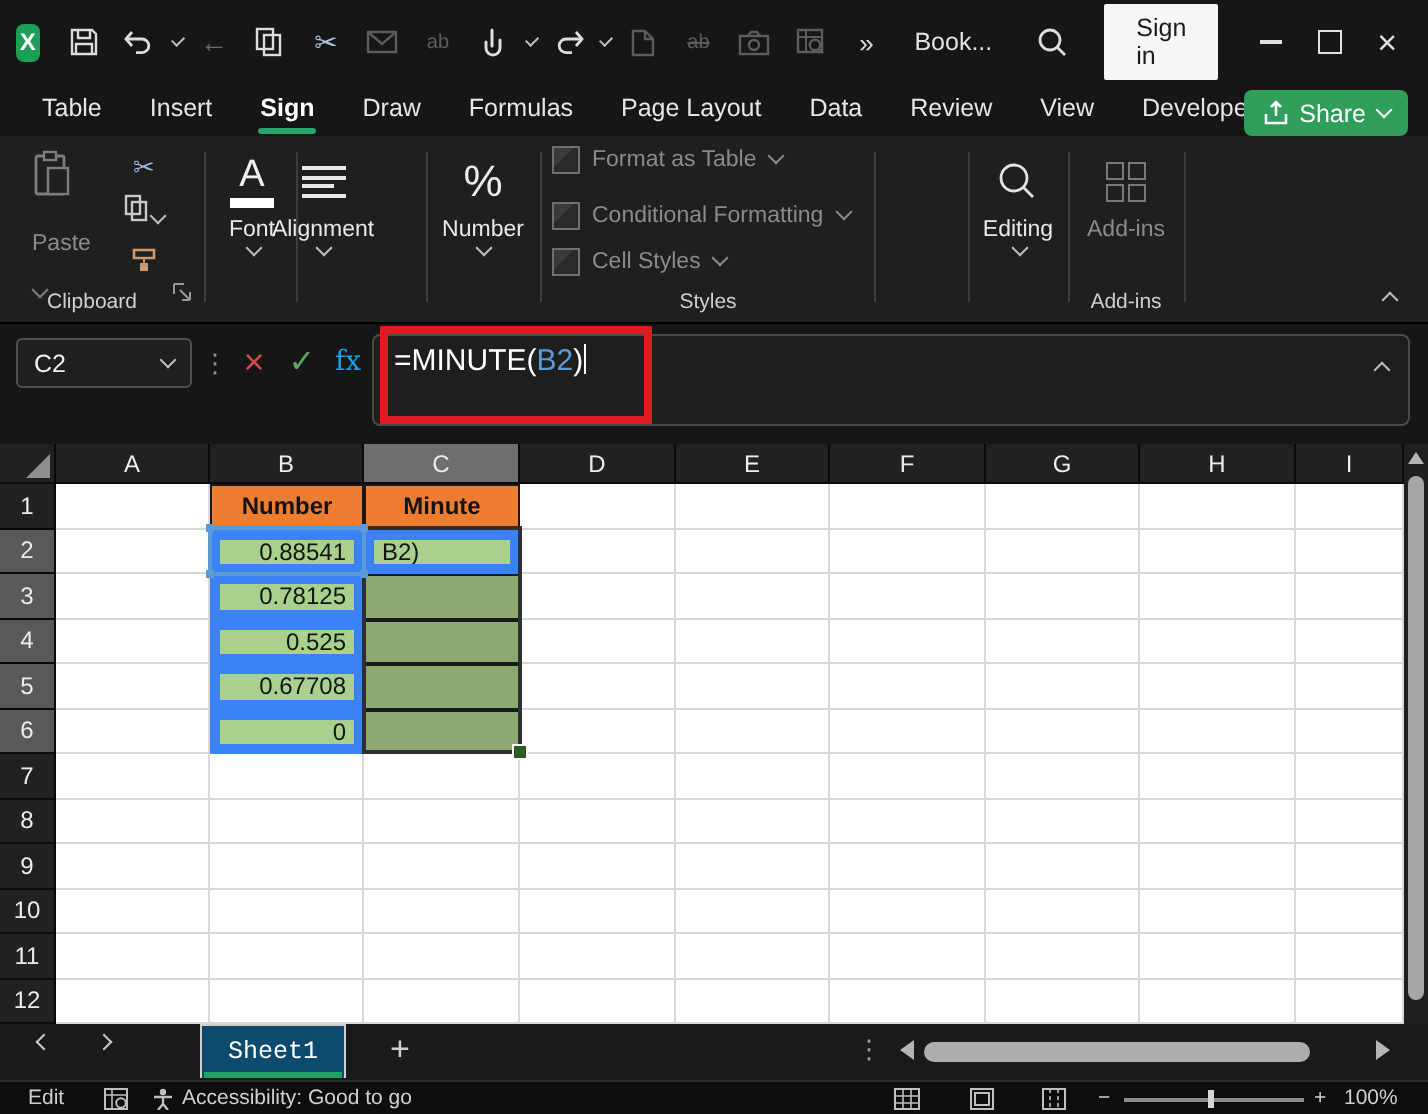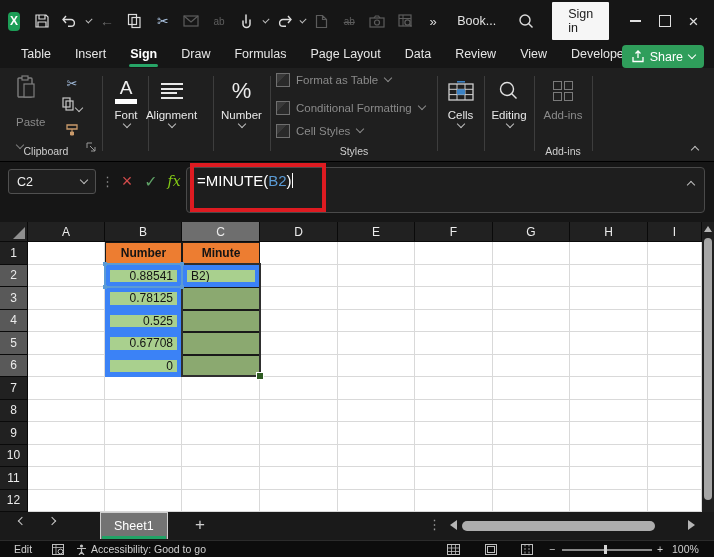--- a/index.html
+++ b/index.html
@@ -47,21 +47,21 @@
   .addins-ic span{border:1.3px solid #7a7a7a;box-sizing:border-box;}
   .collapse-chev{position:absolute;right:16px;bottom:8px;}
   
   .paste-btn{position:absolute;left:10px;top:7px;width:42px;display:flex;flex-direction:column;gap:17px;color:#8a8a8a;font-size:11.5px;}
   .clip-mini{position:absolute;left:56px;top:9px;display:flex;flex-direction:column;gap:7px;align-items:center;}
   .launcher{position:absolute;right:4px;bottom:4px;}
   
   .fbar{position:absolute;top:162px;left:0;right:0;height:60px;background:#161616;}
   .namebox{position:absolute;left:8px;top:7px;width:88px;height:25px;background:#1f1f1f;border:1px solid #505050;border-radius:3px;display:flex;align-items:center;color:#efefef;font-size:12.5px;padding:0 8px;box-sizing:border-box;justify-content:space-between;}
   .fbtn{position:absolute;top:8px;width:22px;height:22px;display:flex;align-items:center;justify-content:center;font-size:16px;}
-  .fx{font-family:"DejaVu Serif",serif;font-style:italic;font-size:14px;color:#84cc16;}
+  .fx{font-family:"DejaVu Serif",serif;font-size:14px;color:#0ea5e9;}
   .finput{position:absolute;left:186px;top:5px;width:519px;height:46px;background:#1e1e1e;border:1px solid #4a4a4a;border-radius:4px;box-sizing:border-box;color:#fff;font-size:15px;}
   .ftext{position:absolute;left:10px;top:4px;white-space:nowrap;}
   .caret{display:inline-block;width:1.5px;height:15px;background:#fff;vertical-align:-2px;}
   .fchev{position:absolute;right:10px;top:10px;}
   .redbox{position:absolute;left:190px;top:1px;width:128px;height:41px;border:4px solid #de1b21;pointer-events:none;z-index:5;}
   
   .grid-wrap{position:absolute;top:222px;left:0;width:702px;height:290px;background:#fff;overflow:hidden;}
   .sheet-grid{display:grid;}
   .gcorner{background:#212121;position:relative;border-right:1px solid #0a0a0a;border-bottom:1px solid #0a0a0a;}
   .tri{position:absolute;right:2px;bottom:2px;width:0;height:0;border-bottom:12px solid #8f8f8f;border-left:12px solid transparent;}
@@ -78,21 +78,21 @@
   .ref-outline span{position:absolute;width:4px;height:4px;background:#5B9BD5;}
   .h-tl{left:-3px;top:-3px;} .h-tr{right:-3px;top:-3px;} .h-bl{left:-3px;bottom:-3px;} .h-br{right:-3px;bottom:-3px;}
   .sel-outline{position:absolute;left:181px;top:41px;width:80px;height:114px;border:2px solid #2f2f2f;box-sizing:border-box;pointer-events:none;}
   .fill-handle{position:absolute;left:256px;top:150px;width:6px;height:6px;background:#2E5B22;border:1px solid #fff;}
   .vscroll{position:absolute;left:702px;top:222px;width:12px;height:290px;background:#1f1f1f;}
   .vthumb{position:absolute;left:2px;top:16px;width:8px;height:262px;background:#a6a6a6;border-radius:4px;}
   .uparrow{position:absolute;left:2px;top:4px;width:0;height:0;border-left:4px solid transparent;border-right:4px solid transparent;border-bottom:6px solid #b5b5b5;}
   
   .sheetbar{position:absolute;top:512px;left:0;right:0;height:28px;background:#1a1a1a;}
   .snav{position:absolute;top:9px;}
-  .sheettab{position:absolute;left:100px;top:0;height:27px;padding:0 13px;background:#737373;border:1px solid #cfcfcf;border-bottom:none;box-sizing:border-box;color:#fff;font-size:12.5px;display:flex;align-items:center;}
+  .sheettab{position:absolute;left:100px;top:0;height:27px;padding:0 13px;background:#0c4a6e;border:1px solid #cfcfcf;border-bottom:none;box-sizing:border-box;color:#fff;font-size:12.5px;display:flex;align-items:center;font-family:Liberation Mono, monospace;}
   .sheettab::after{content:"";position:absolute;left:1px;right:1px;bottom:0;height:3px;background:#21A366;}
   .addsheet{position:absolute;left:190px;top:3px;color:#cfcfcf;font-size:17px;width:20px;text-align:center;}
   .sdots{position:absolute;left:428px;top:5px;color:#9a9a9a;font-size:13px;}
   .hthumb{position:absolute;left:462px;top:9px;width:193px;height:10px;background:#adadad;border-radius:5px;}
   .harrow{position:absolute;top:8px;width:0;height:0;border-top:5px solid transparent;border-bottom:5px solid transparent;}
   .harrow.l{left:450px;border-right:7px solid #b5b5b5;}
   .harrow.r{left:688px;border-left:7px solid #b5b5b5;}
   
   .statusbar{position:absolute;top:540px;left:0;right:0;height:17px;background:#0d0d0d;border-top:1px solid #2c2c2c;color:#d0d0d0;font-size:10.5px;}
   .sb{position:absolute;top:2px;}
@@ -253,21 +253,21 @@
     <div class="grp bigbtn" style="left:104px;width:44px;">
       <span class="ic font-ic">
           <span class="a">A</span>
           <span class="bar"></span>
         </span>
       <span>Font</span>
       <span class="cv"></span>
     </div>
     <div class="rsep" style="left:148px;"></div>
 
-    <div class="grp bigbtn" style="left:150px;width:43px;">
+    <div class="grp bigbtn" style="left:140px;width:43px;">
       <span class="ic">
           <span class="align-ic">
             <span style="width:22px;"></span>
             <span style="width:22px;"></span>
             <span style="width:16px;"></span>
             <span style="width:22px;"></span>
           </span>
         </span>
       <span>Alignment</span>
       <span class="cv"></span>
@@ -296,32 +296,20 @@
       </div>
       <div class="styles-item">
         <span class="sq-ic"></span>
         <span>Cell Styles</span>
           <span class="cv" style="border-color:#8a8a8a"></span>
       </div>
       <div class="grp-label">Styles</div>
     </div>
     <div class="rsep" style="left:437px;"></div>
 
-    <div class="grp bigbtn" style="left:438px;width:45px;">
-      <span class="ic">
-          <svg width="26" height="20">
-            <rect x="1" y="3" width="24" height="16" fill="none" stroke="#cfcfcf" stroke-width="1.3"></rect>
-            <path d="M1 8.3 h24 M1 13.6 h24 M9 3 v16 M17 3 v16" stroke="#cfcfcf" stroke-width="1"></path>
-            <rect x="9" y="8.3" width="8" height="5.3" fill="#3b82c4"></rect>
-            <path d="M9 0.8 h8" stroke="#3b82c4" stroke-width="1.6"></path>
-          </svg>
-        </span>
-      <span>Cells</span>
-      <span class="cv"></span>
-    </div>
     <div class="rsep" style="left:484px;"></div>
 
     <div class="grp bigbtn" style="left:485px;width:48px;">
       <span class="ic">
           <svg width="22" height="22">
             <circle cx="9" cy="9" r="6.5" fill="none" stroke="#e2e2e2" stroke-width="1.4"></circle>
             <path d="M13.5 13.5 l5 5" stroke="#e2e2e2" stroke-width="1.4"></path>
           </svg>
         </span>
       <span>Editing</span>

